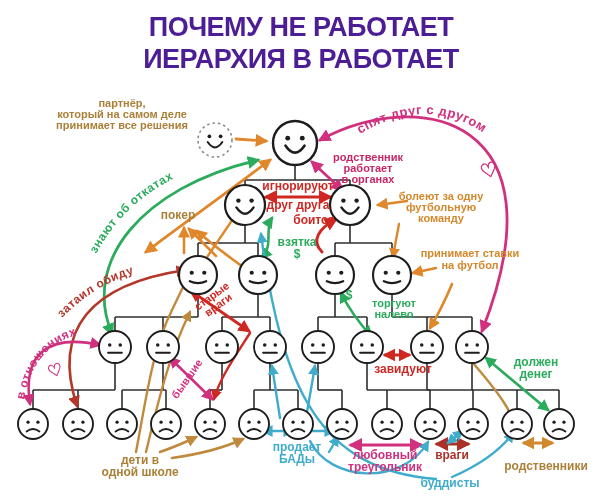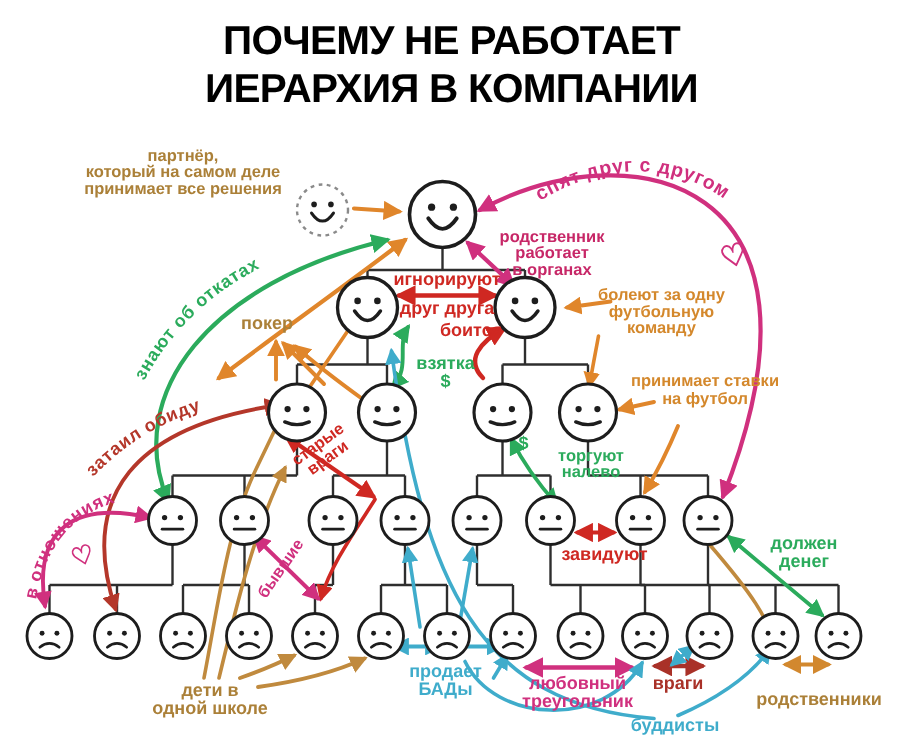--- a/index.html
+++ b/index.html
@@ -433,17 +433,17 @@
           <text x="0" y="0" text-anchor="middle" font-size="11" fill="#d0307e">бывшие</text>
         </g>
         <text font-size="13" fill="#d0307e" letter-spacing="0.5"><textPath href="#lp20" startOffset="0%">спят друг с другом</textPath></text>
         <text font-size="12" fill="#2bab5c" letter-spacing="0.5"><textPath href="#lp21" startOffset="0%">знают об откатах</textPath></text>
         <text font-size="12" fill="#b4372a" letter-spacing="0.5"><textPath href="#lp22" startOffset="0%">затаил обиду</textPath></text>
         <text font-size="12" fill="#d0307e" letter-spacing="0.5"><textPath href="#lp23" startOffset="0%">в отношениях</textPath></text>
         <text transform="translate(491,177) rotate(-15)" text-anchor="middle" font-size="20" fill="#d0307e" font-family="&quot;DejaVu Sans&quot;, sans-serif">♡</text>
         <text transform="translate(57,376) rotate(-18)" text-anchor="middle" font-size="17" fill="#d0307e" font-family="&quot;DejaVu Sans&quot;, sans-serif">♡</text>
       </g>
     </svg>
-  <div class="title" style="color: #000000;">
+  <div class="title" style="color: #4c1d95;">
     <div>ПОЧЕМУ НЕ РАБОТАЕТ</div>
-    <div>ИЕРАРХИЯ В КОМПАНИИ</div>
+    <div>ИЕРАРХИЯ В РАБОТАЕТ</div>
   </div>
 </div>
 
 </body></html>

